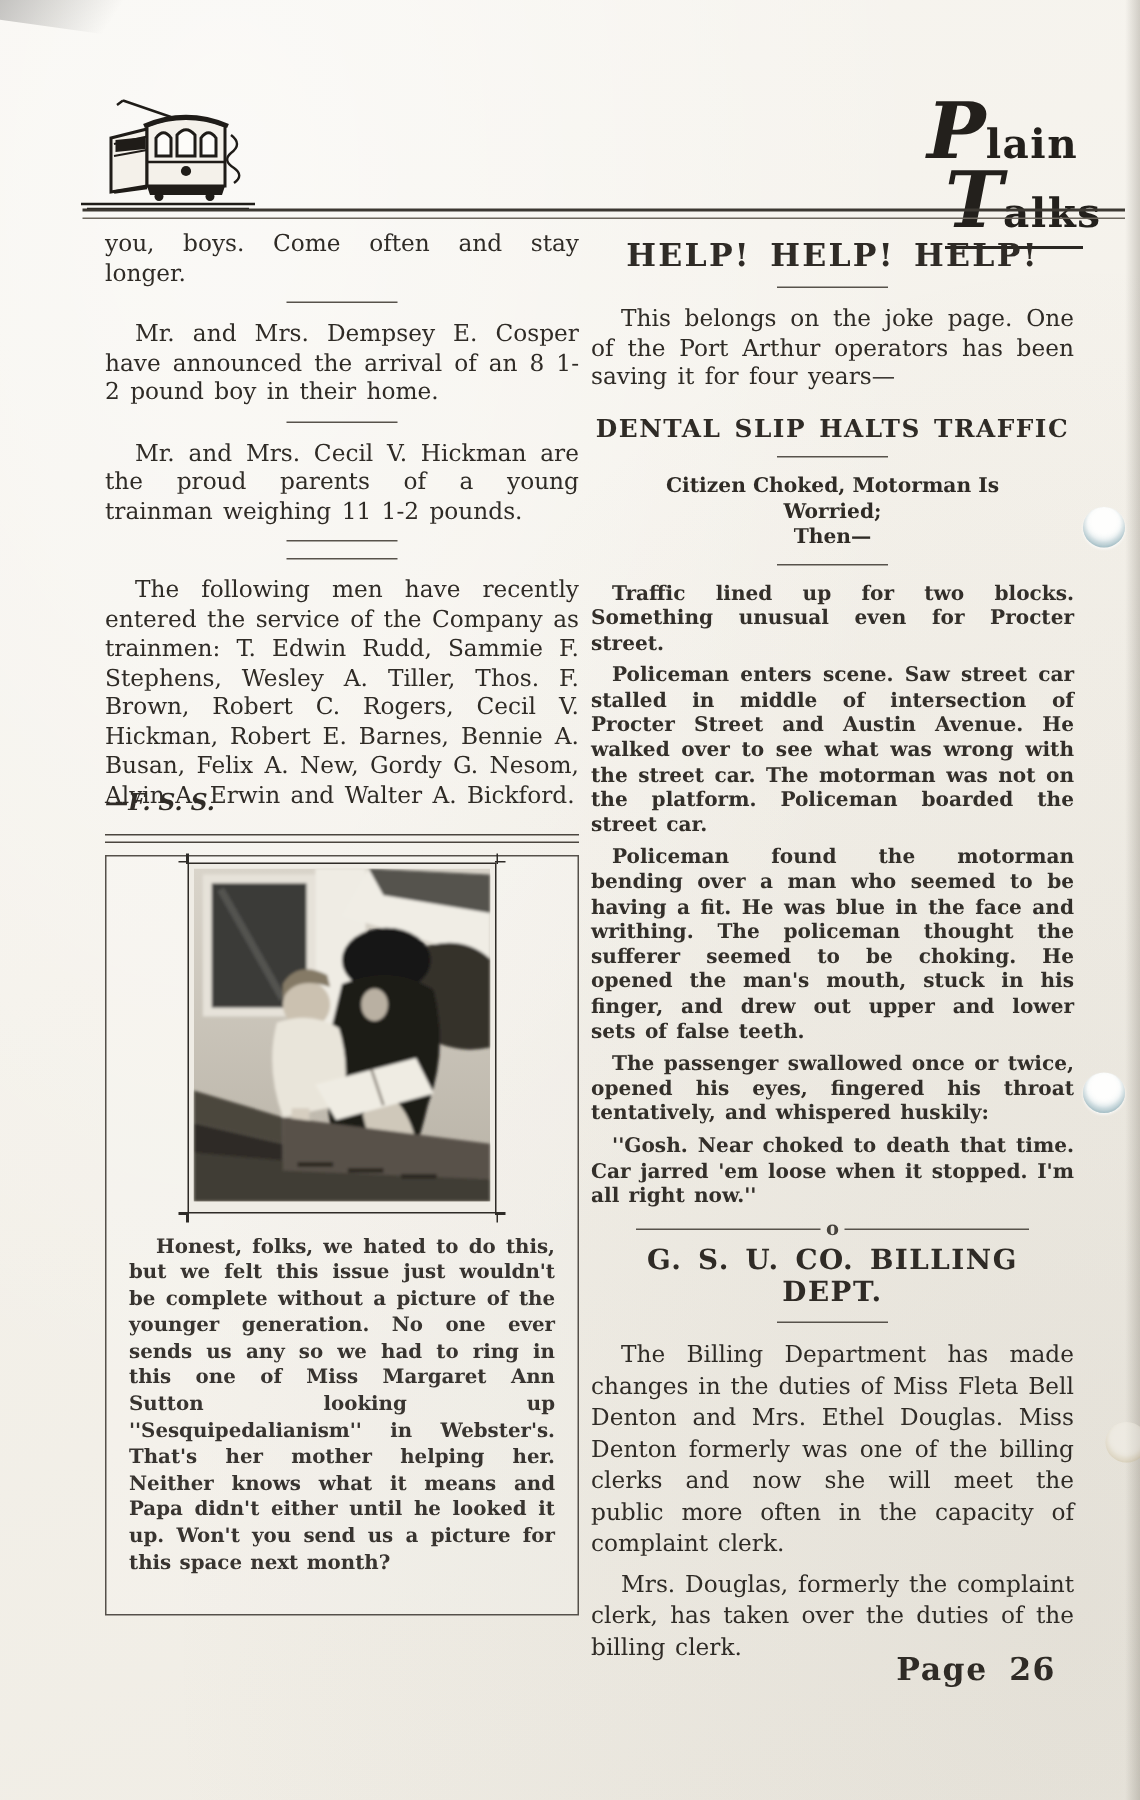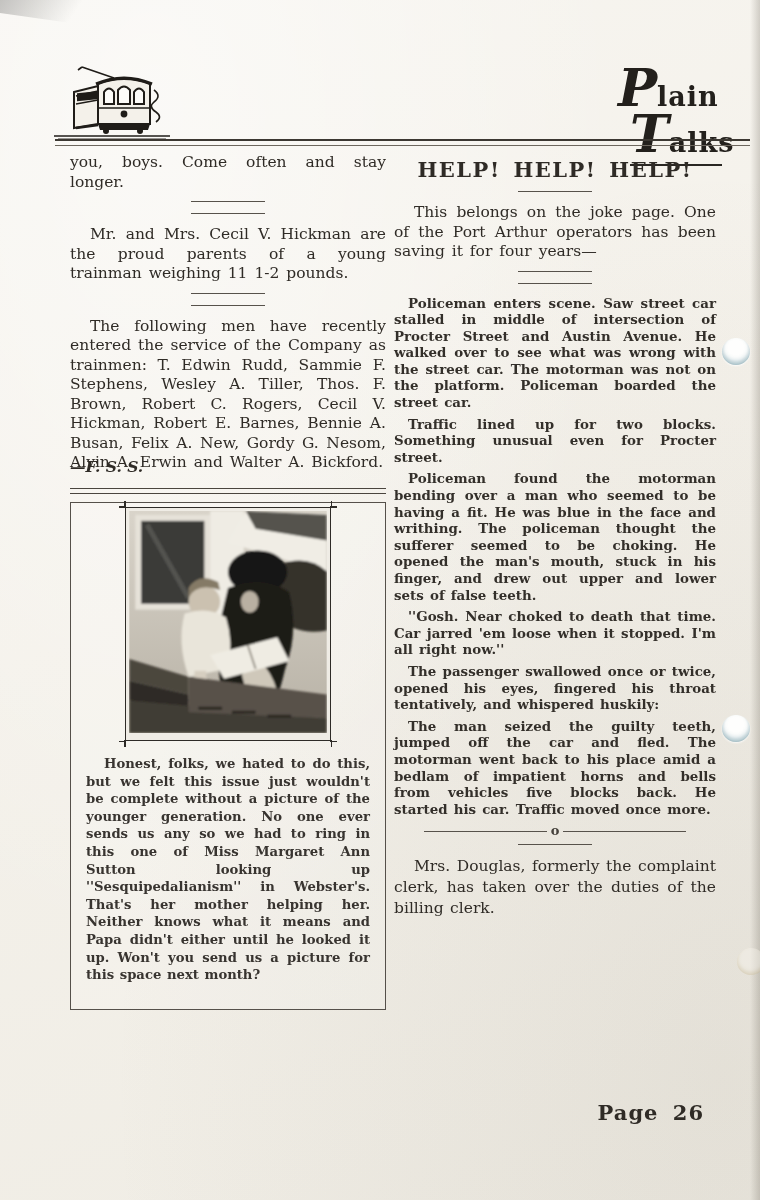--- a/index.html
+++ b/index.html
@@ -186,20 +186,21 @@
     <div class="logo">
       <span class="logo-line l1">Plain</span>
       <span class="logo-line l2">Talks</span>
     </div>
     <div class="head-rule"></div>
   </div>
 
   <div class="col col-left">
     <p class="para noindent">you, boys.  Come often and stay longer.</p>
     <div class="sep"></div>
+    <p class="para">Mr. and Mrs. Dempsey E. Cosper have announced the arrival of an 8 1-2 pound boy in their home.</p>
     <div class="sep"></div>
     <p class="para">Mr. and Mrs. Cecil V. Hickman are the proud parents of a young trainman weighing 11 1-2 pounds.</p>
     <div class="sep"></div>
     <div class="sep"></div>
     <p class="para">The following men have recently entered the service of the Company as trainmen: T. Edwin Rudd, Sammie F. Stephens, Wesley A. Tiller, Thos. F. Brown, Robert C. Rogers, Cecil V. Hickman, Robert E. Barnes, Bennie A. Busan, Felix A. New, Gordy G. Nesom, Alvin A. Erwin and Walter A. Bickford.</p>
     <div class="sig">—F. S. S.</div>
 
     <div class="double-rule"></div>
 
     <div class="photo-box">
@@ -261,35 +262,41 @@
       </div>
       <p class="caption">Honest, folks, we hated to do this, but we felt this issue just wouldn't be complete without a picture of the younger generation.  No one ever sends us any so we had to ring in this one of Miss Margaret Ann Sutton looking up ''Sesquipedalianism'' in Webster's. That's her mother helping her.  Neither knows what it means and Papa didn't either until he looked it up.  Won't you send us a picture for this space next month?</p>
     </div>
   </div>
 
   <div class="col col-right">
     <div class="h-help">HELP! HELP! HELP!</div>
     <div class="sep"></div>
     <p class="para">This belongs on the joke page.  One of the Port Arthur operators has been saving it for four years—</p>
 
-    <div class="sep"></div>
-    <div class="sep"></div>
-
+    <div class="h-dental">DENTAL SLIP HALTS TRAFFIC</div>
+    <div class="sep"></div>
+    <div class="subhead">
+      <span>Citizen Choked, Motorman Is Worried;</span><br>
+      <span>Then—</span>
+    </div>
+    <div class="sep"></div>
+
+    <p class="story">Traffic lined up for two blocks. Something unusual even for Procter street.</p>
     <p class="story">Policeman enters scene.  Saw street car stalled in middle of intersection of Procter Street and Austin Avenue.  He walked over to see what was wrong with the street car.  The motorman was not on the platform. Policeman boarded the street car.</p>
-    <p class="story">Traffic lined up for two blocks. Something unusual even for Procter street.</p>
     <p class="story">Policeman found the motorman bending over a man who seemed to be having a fit. He was blue in the face and writhing. The policeman thought the sufferer seemed to be choking. He opened the man's mouth, stuck in his finger, and drew out upper and lower sets of false teeth.</p>
+    <p class="story">The passenger swallowed once or twice, opened his eyes, fingered his throat tentatively, and whispered huskily:</p>
     <p class="story">''Gosh.  Near choked to death that time. Car jarred 'em loose when it stopped. I'm all right now.''</p>
-    <p class="story">The passenger swallowed once or twice, opened his eyes, fingered his throat tentatively, and whispered huskily:</p>
-    <p class="story">The man seized the guilty teeth, jumped off the car and fled. The motorman went back to his place amid a bedlam of impatient horns and bells from vehicles five blocks back.  He started his car.  Traffic moved once more.</p>
 
     <div class="o-divider">
       <span class="ln"></span>
       <span class="o">o</span>
       <span class="ln"></span>
     </div>
 
-    <div class="sep"></div>
-
+    <div class="h-billing">G. S. U. CO. BILLING DEPT.</div>
+    <div class="sep"></div>
+
+    <p class="bpara">The Billing Department has made changes in the duties of Miss Fleta Bell Denton and Mrs. Ethel Douglas. Miss Denton formerly was one of the billing clerks and now she will meet the public more often in the capacity of complaint clerk.</p>
     <p class="bpara">Mrs. Douglas, formerly the complaint clerk, has taken over the duties of the billing clerk.</p>
   </div>
 
   <div class="page-number">Page 26</div>
 </div>
 
 </body></html>

